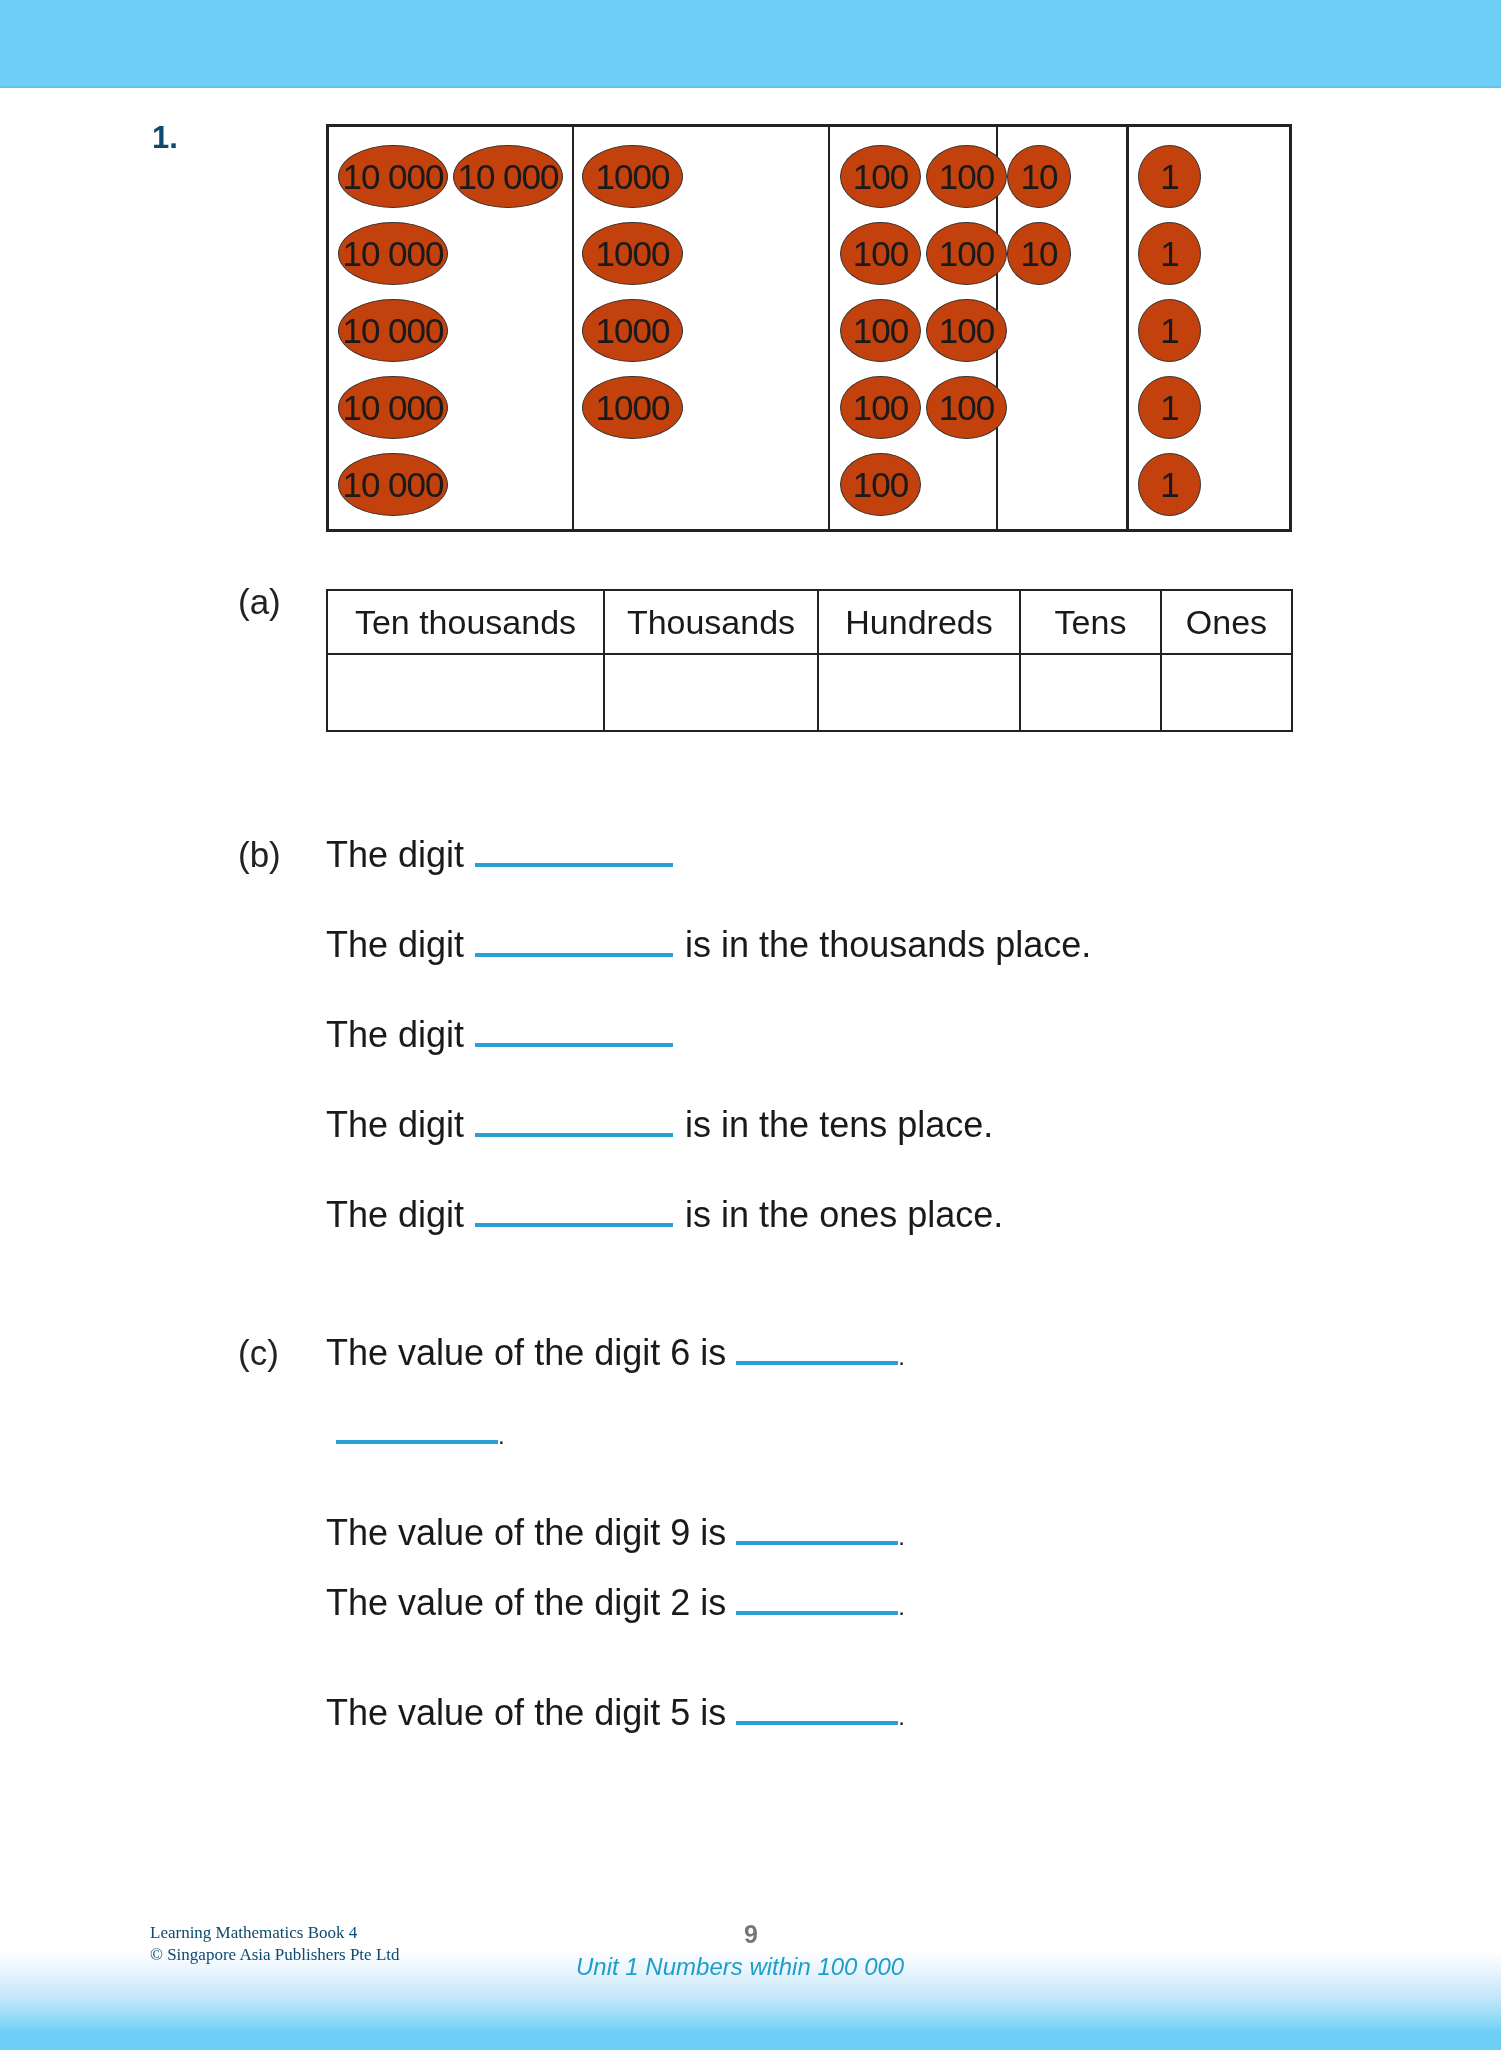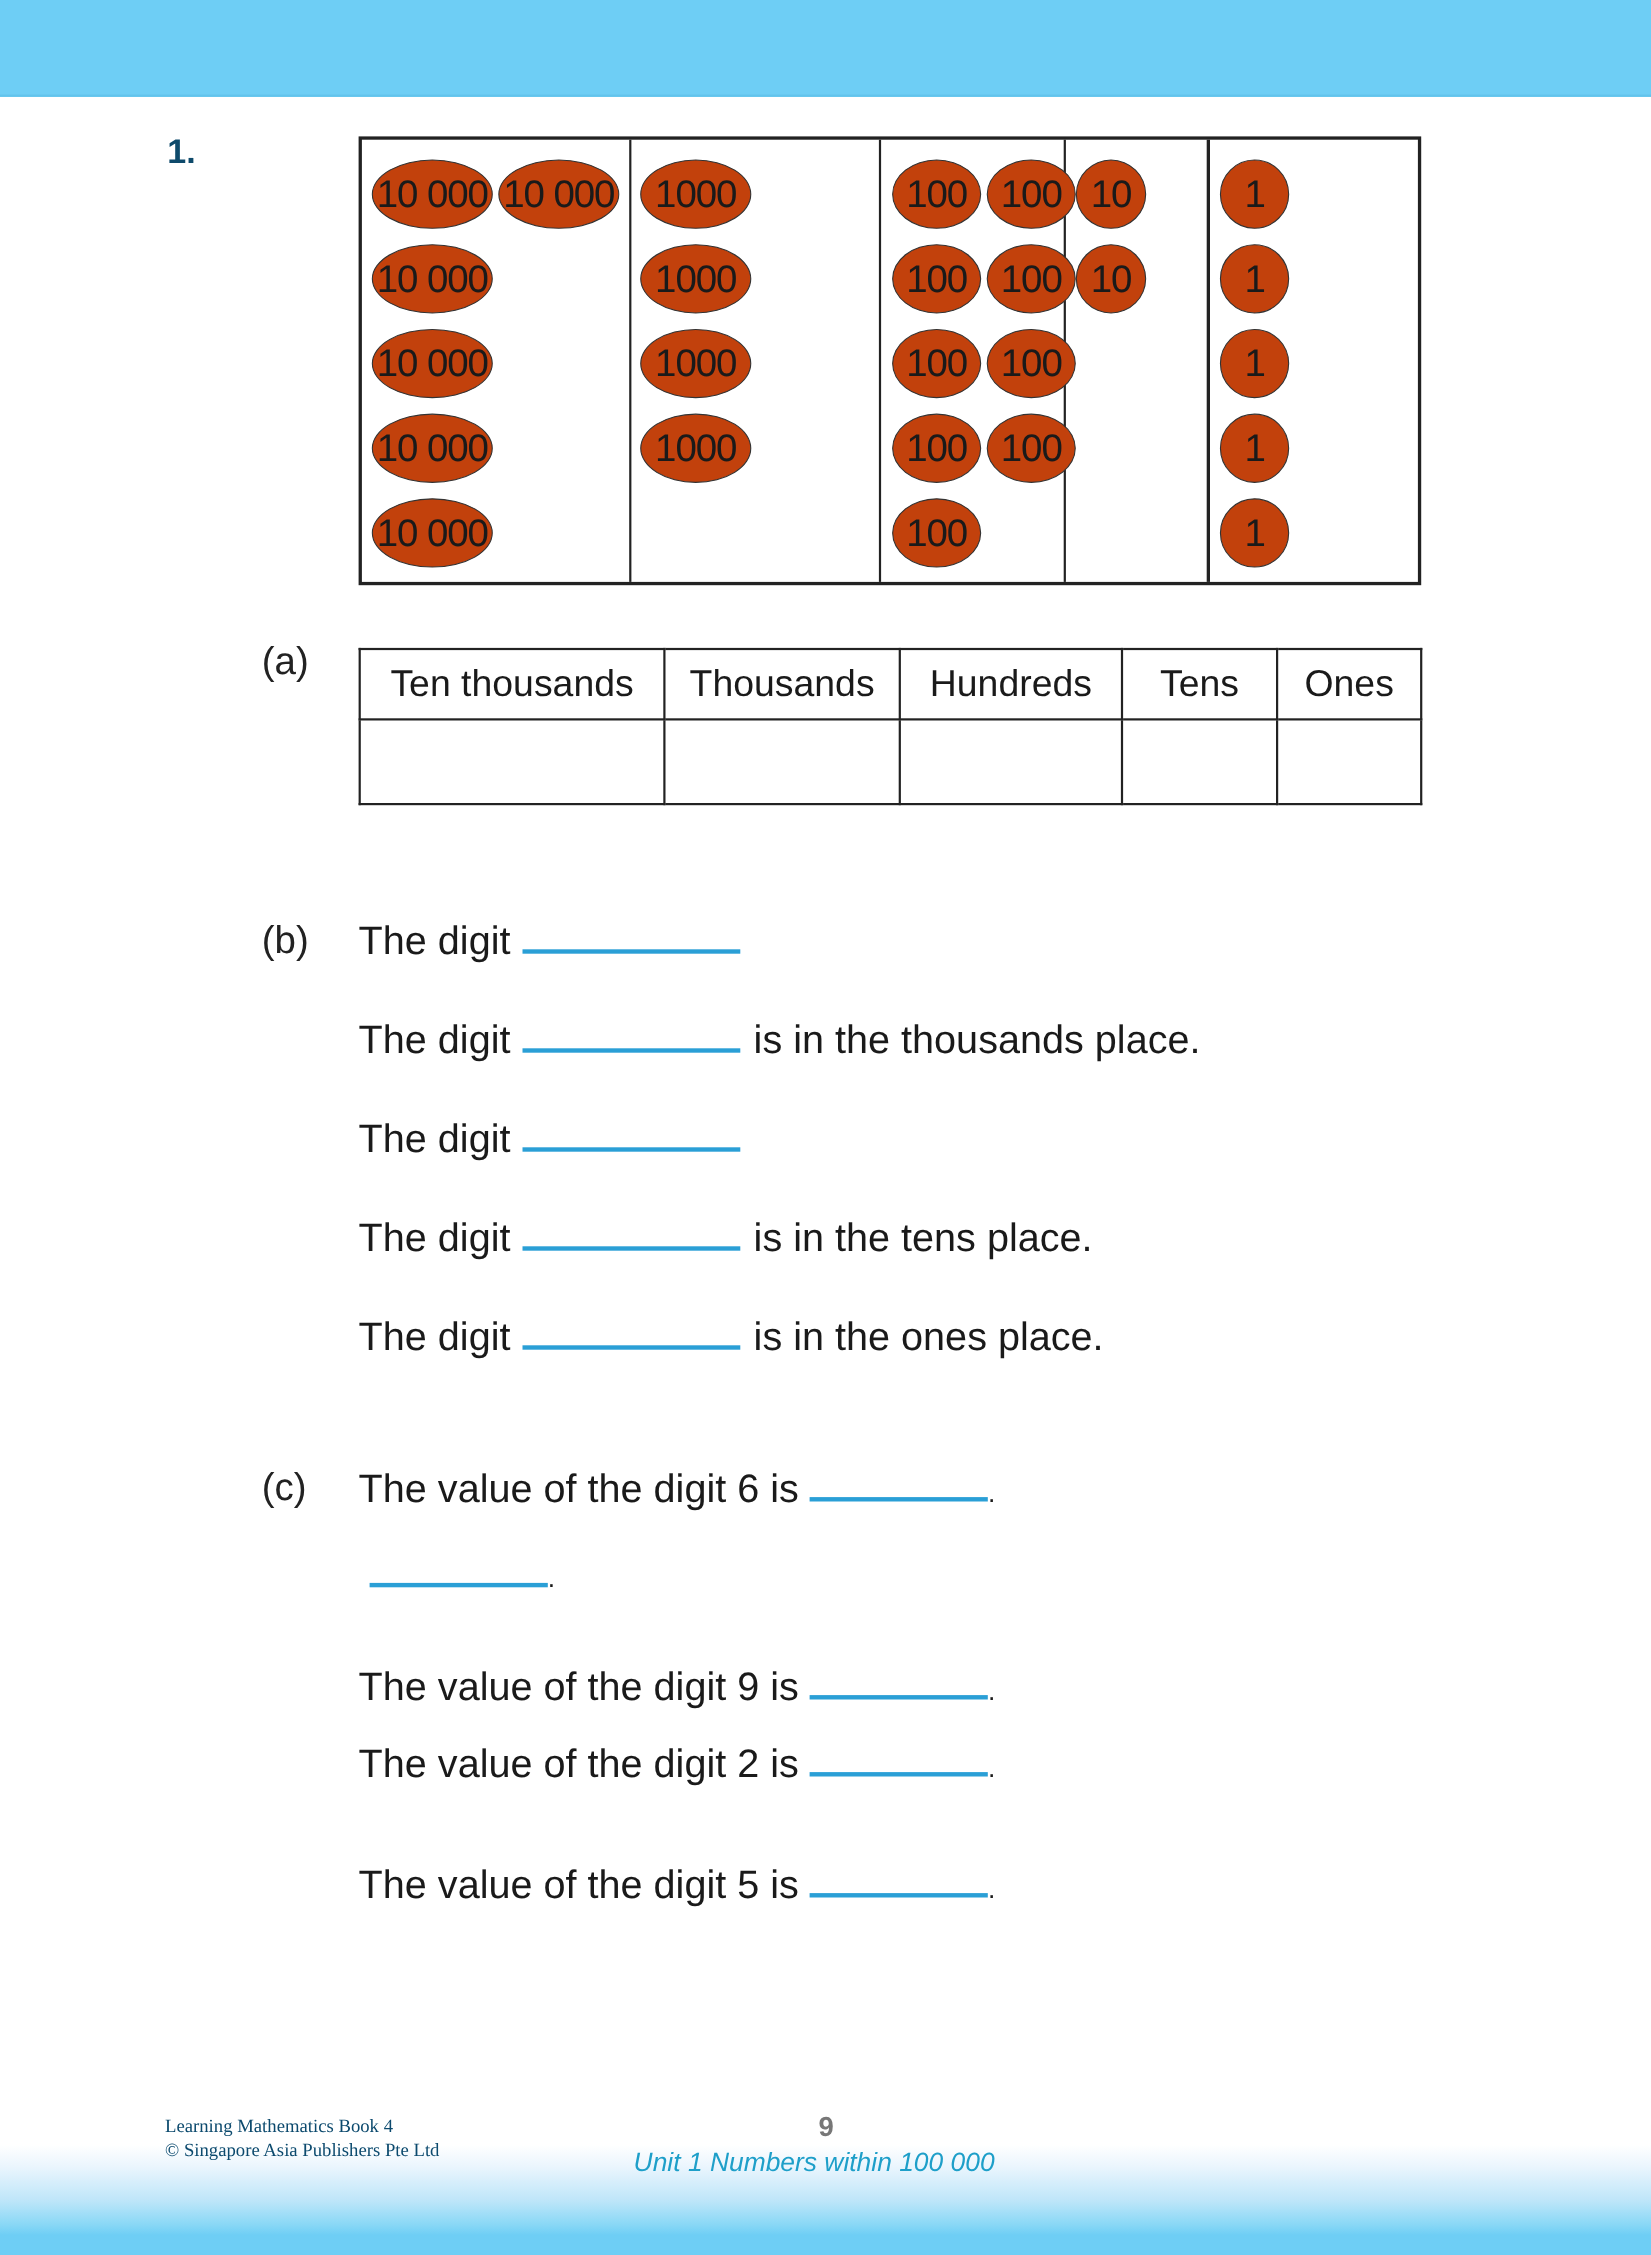--- a/index.html
+++ b/index.html
@@ -86,21 +86,21 @@
 
   <div class="pv-col" style="width:245px">
     <div class="disc" style="left:9px;top:18px;width:110px;height:63px">10 000</div>
     <div class="disc" style="left:124px;top:18px;width:110px;height:63px">10 000</div>
     <div class="disc" style="left:9px;top:95px;width:110px;height:63px">10 000</div>
     <div class="disc" style="left:9px;top:172px;width:110px;height:63px">10 000</div>
     <div class="disc" style="left:9px;top:249px;width:110px;height:63px">10 000</div>
     <div class="disc" style="left:9px;top:326px;width:110px;height:63px">10 000</div>
   </div>
 
-  <div class="pv-col" style="width:227px">
+  <div class="pv-col" style="width:256px">
     <div class="disc" style="left:8px;top:18px;width:101px;height:63px">1000</div>
     <div class="disc" style="left:8px;top:95px;width:101px;height:63px">1000</div>
     <div class="disc" style="left:8px;top:172px;width:101px;height:63px">1000</div>
     <div class="disc" style="left:8px;top:249px;width:101px;height:63px">1000</div>
   </div>
 
   <div class="pv-col" style="width:168px">
     <div class="disc" style="left:10px;top:18px;width:81px;height:63px">100</div>
     <div class="disc" style="left:96px;top:18px;width:81px;height:63px">100</div>
     <div class="disc" style="left:10px;top:95px;width:81px;height:63px">100</div>

